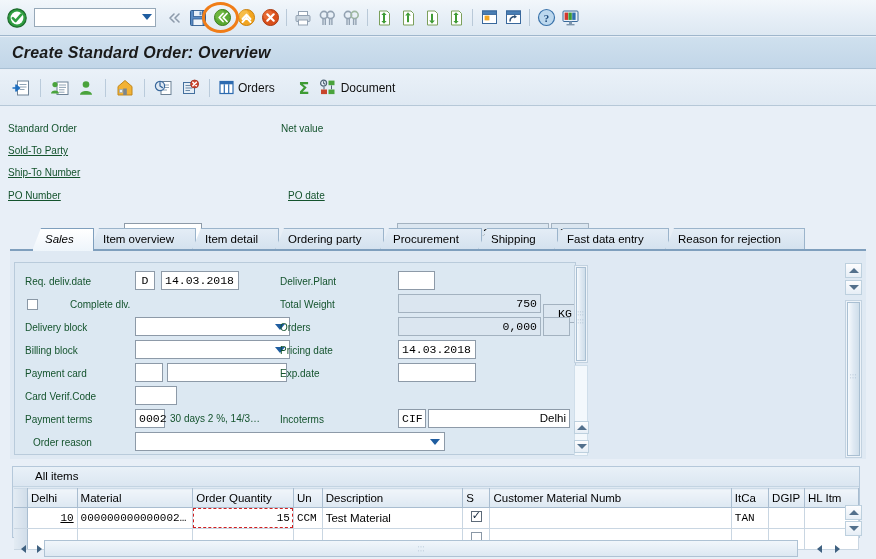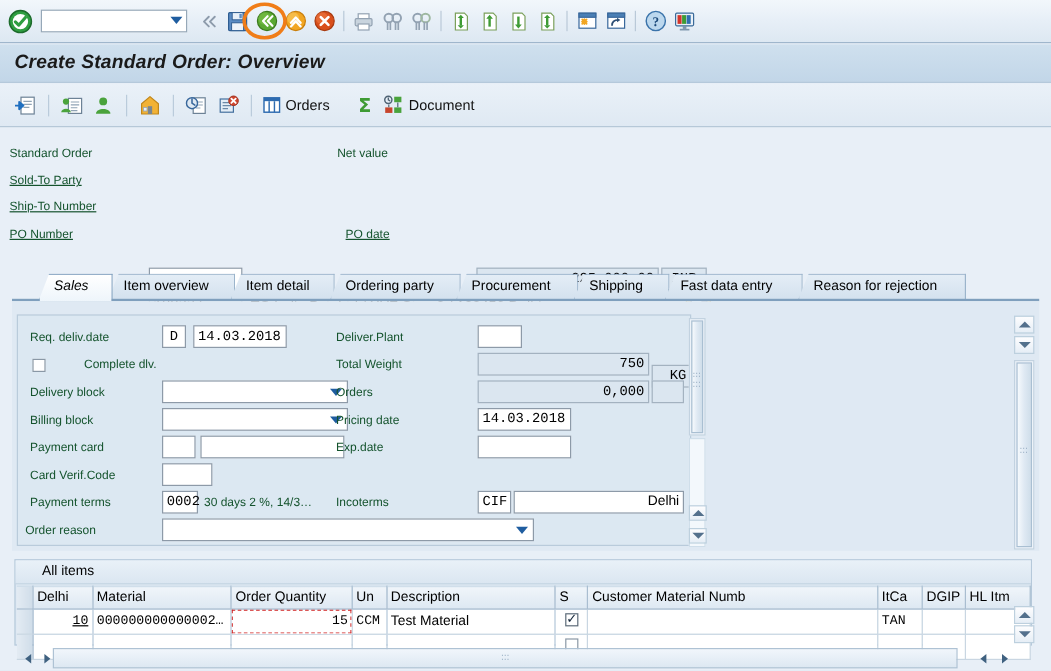--- a/index.html
+++ b/index.html
@@ -521,21 +521,21 @@
     <div class="inp" style="position:absolute;left:120px;top:123px;width:42px;"></div>
 
     <div class="frow" style="left:10px;top:146px;">
       <span class="lab">Payment terms</span>
     </div>
     <div class="inp" style="position:absolute;left:120px;top:146px;width:30px;text-align:center;">0002</div>
     <div style="position:absolute;left:155px;top:148px;">
       <span class="lab">30 days 2 %, 14/3…</span>
     </div>
 
-    <div class="frow" style="left:6px;top:169px;">
+    <div class="frow" style="left:18px;top:169px;">
       <span class="lab">Order reason</span>
     </div>
     <div class="ddl" style="position:absolute;left:120px;top:169px;width:310px;">
         <span class="arr"></span>
       </div>
 
     <div class="frow" style="left:265px;top:8px;">
       <span class="lab">Deliver.Plant</span>
     </div>
     <div class="inp" style="position:absolute;left:383px;top:8px;width:37px;"></div>

